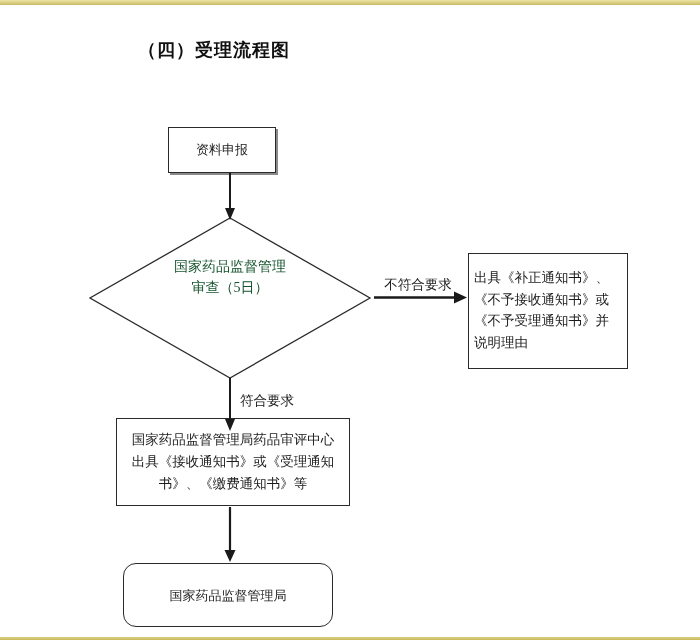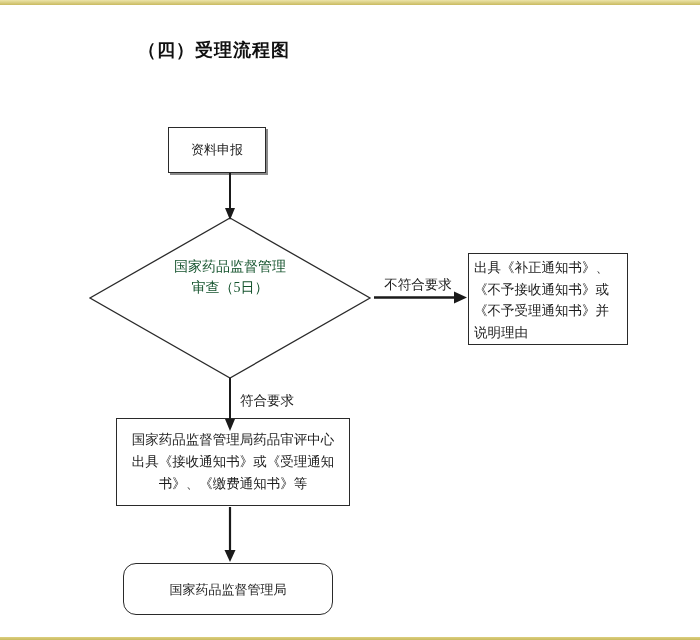--- a/index.html
+++ b/index.html
@@ -16,25 +16,25 @@
     position:absolute;left:131px;top:31px;margin:7px;
     font-family:"Liberation Sans","DejaVu Sans",sans-serif;
     font-size:18px;font-weight:bold;color:#111;letter-spacing:1px;
   }
   .overlay{position:absolute;left:0;top:0;width:700px;height:640px;}
   .box{
     position:absolute;box-sizing:border-box;border:1px solid #2a2a2a;background:#fff;
     display:flex;flex-direction:column;align-items:center;justify-content:center;
     font-size:13.5px;line-height:22px;color:#1c1c1c;
   }
-  .box1{left:168px;top:127px;width:98px;height:46px;box-shadow:2px 2px 0 #8a8a8a;font-size:13px;}
-  .box2{left:468px;top:253px;width:160px;height:92px;align-items:flex-start;justify-content:flex-start;padding:3px 5px;line-height:21.5px;}
+  .box1{left:168px;top:127px;width:108px;height:46px;box-shadow:2px 2px 0 #8a8a8a;font-size:13px;}
+  .box2{left:468px;top:253px;width:160px;height:116px;align-items:flex-start;justify-content:flex-end;padding:15px 5px;line-height:21.5px;}
   .box2 span{display:block;text-align:left;}
   .box3{left:116px;top:418px;width:234px;height:88px;text-align:center;}
-  .box4{left:123px;top:563px;width:210px;height:52px;border-radius:13px;font-size:13px;line-height:19px;text-align:center;border-width:1.2px;}
+  .box4{left:123px;top:563px;width:210px;height:64px;border-radius:13px;font-size:13px;line-height:19px;text-align:center;border-width:1.2px;}
   .diamond-text{
     position:absolute;left:130px;top:256px;width:200px;text-align:center;
     font-size:14px;line-height:21px;color:#14532d;
   }
   .diamond-text span, .box span{display:block;}
   .branch-label{position:absolute;font-size:13.5px;color:#1c1c1c;white-space:nowrap;}
   .label-reject{left:372px;top:276px;width:92px;text-align:center;}
   .label-accept{left:240px;top:392px;}
 </style>
 </head>

